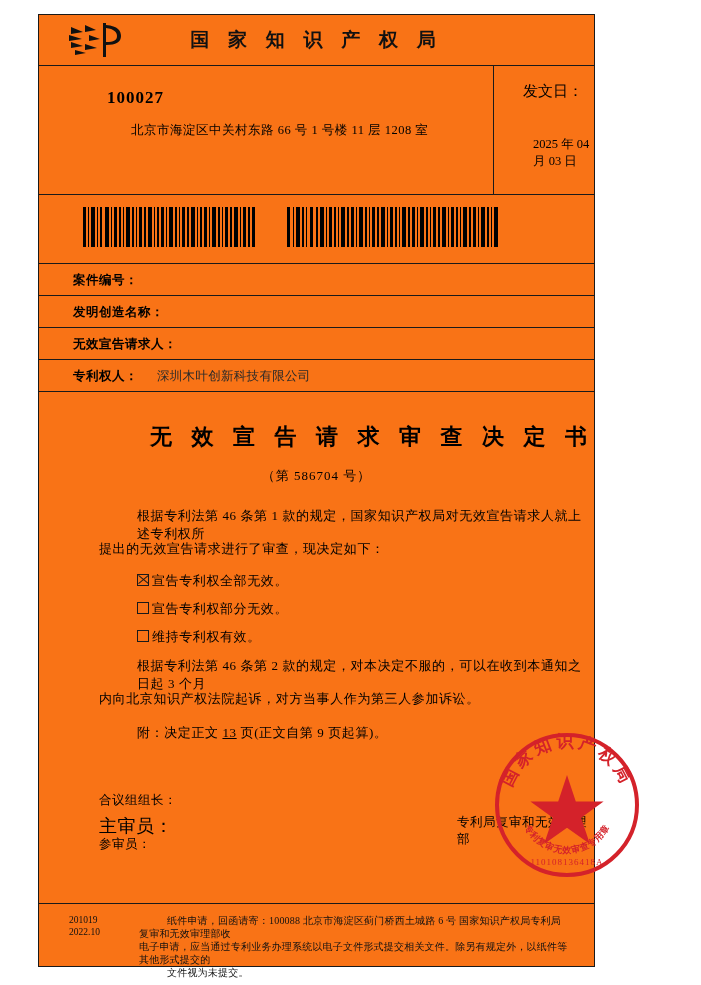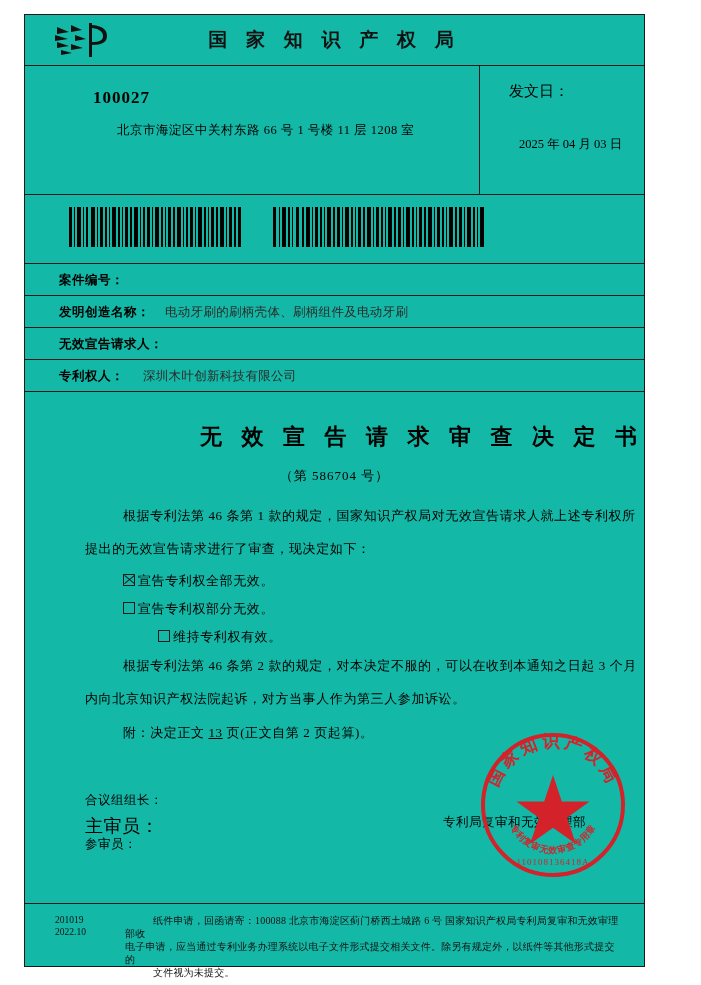--- a/index.html
+++ b/index.html
@@ -12,27 +12,27 @@
   }
   .page {
     position: relative;
     width: 701px;
     height: 985px;
     background: #ffffff;
     overflow: hidden;
   }
   .sheet {
     position: absolute;
-    left: 24px;
+    left: 38px;
     top: 14px;
-    width: 621px;
+    width: 557px;
     height: 953px;
     border: 1.5px solid #1a1a1a;
     box-sizing: border-box;
-    background: #14b8a6;
+    background: #f97316;
   }
   
   .hdr {
     position: relative;
     height: 50px;
     border-bottom: 1.5px solid #1a1a1a;
   }
   .logo {
     position: absolute;
     left: 30px;
@@ -145,21 +145,21 @@
   .p6 { left: 60px; top: 298px; }
   .p7 { left: 98px; top: 332px; }
   .ck {
     position: absolute;
     left: 98px;
     font-size: 13px;
     letter-spacing: 0.6px;
   }
   .ck1 { top: 180px; }
   .ck2 { top: 208px; }
-  .ck3 { top: 236px; margin-left: 35px; }
+  .ck3 { top: 236px; }
   .box {
     display: inline-block;
     width: 10px; height: 10px;
     border: 1px solid #1a1a1a;
     position: relative;
     top: 1px;
     margin-right: 3px;
   }
   .box.checked::before,
   .box.checked::after {
@@ -345,21 +345,20 @@
     </div>
 
 
     <div class="frow">
       <span class="lbl">案件编号：</span>
       <span class="val" style="left:140px;"></span>
     </div>
 
     <div class="frow">
       <span class="lbl">发明创造名称：</span>
-      <span class="val" style="left:140px; color:#2a2a2a;">电动牙刷的刷柄壳体、刷柄组件及电动牙刷</span>
     </div>
 
     <div class="frow">
       <span class="lbl">无效宣告请求人：</span>
       <span class="val" style="left:150px;"></span>
     </div>
 
     <div class="frow">
       <span class="lbl">专利权人：</span>
       <span class="val" style="left:118px; color:#2a2a2a;">深圳木叶创新科技有限公司</span>
@@ -380,21 +379,21 @@
       </div>
       <div class="ck ck3">
         <span class="box"></span><span>维持专利权有效。</span>
       </div>
 
       <div class="para p5">根据专利法第 46 条第 2 款的规定，对本决定不服的，可以在收到本通知之日起 3 个月</div>
       <div class="para p6">内向北京知识产权法院起诉，对方当事人作为第三人参加诉讼。</div>
       <div class="para p7">
         <span>附：决定正文</span>
         <span class="u">13</span>
-        <span>页(正文自第 2 页起算)。</span>
+        <span>页(正文自第 9 页起算)。</span>
       </div>
 
       <div class="sig1">合议组组长：</div>
       <div class="sig2">主审员：</div>
       <div class="sig3">参审员：</div>
       <div class="dept">专利局复审和无效审理部</div>
 
       <svg class="seal" viewBox="0 0 152 152">
         <defs>
           <path id="arcTop" d="M 76,76 m 0,-58 a 58,58 0 1,1 -0.1,0"></path>

